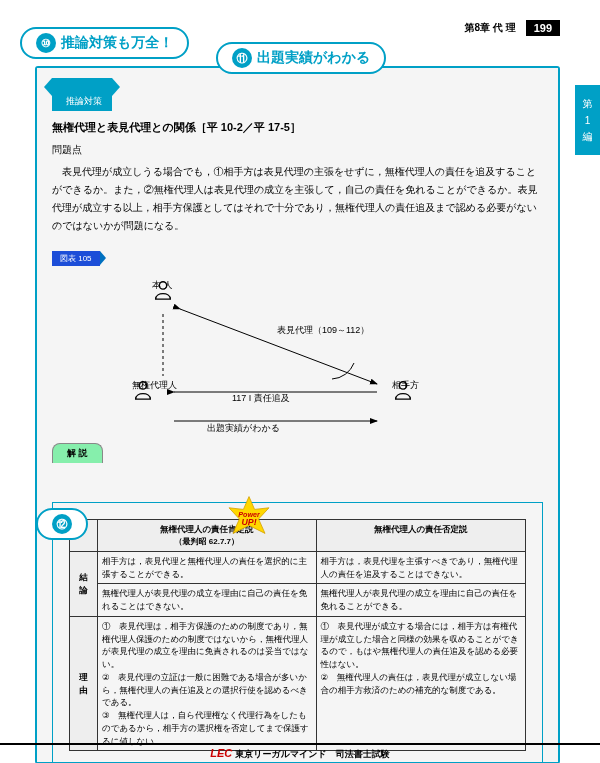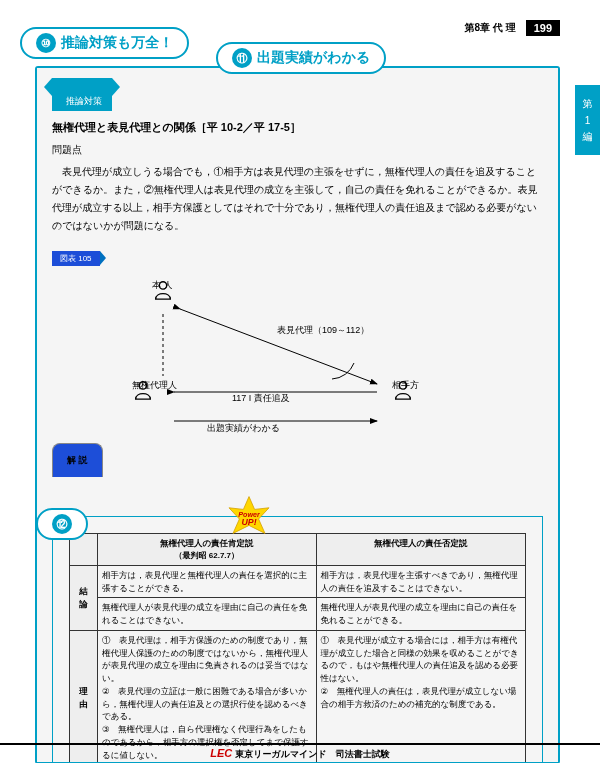--- a/index.html
+++ b/index.html
@@ -39,21 +39,21 @@
     .person-icon { width: 22px; height: 22px; }
     .dnode { position: absolute; text-align: center; font-size: 9px; }
     .dnode-top { top: 0; left: 100px; }
     .dnode-left { top: 100px; left: 80px; }
     .dnode-right { top: 100px; left: 340px; }
     .d-label-apparent { position: absolute; top: 45px; left: 225px; font-size: 9px; }
     .d-label-liability { position: absolute; top: 113px; left: 180px; font-size: 9px; }
     .d-label-defense { position: absolute; top: 143px; left: 155px; font-size: 9px; }
     .diagram svg { position: absolute; top: 0; left: 0; }
 
-    .explain-tab { display: inline-block; border: 1px solid #888; border-bottom: none; border-radius: 8px 8px 0 0; background: #1d4ed8; padding: 10px 14px; font-size: 9px; font-weight: bold; margin-top: 4px; }
+    .explain-tab { display: inline-block; border: 1px solid #888; border-bottom: none; border-radius: 8px 8px 0 0; background: #86efac; padding: 3px 14px; font-size: 9px; font-weight: bold; margin-top: 4px; }
 
     .sub-frame { border: 1.5px solid #00a0c6; margin-top: 39px; padding: 16px; }
     table.compare { width: 100%; border-collapse: collapse; font-size: 8.5px; }
     table.compare th, table.compare td { border: 1px solid #333; padding: 3px 4px; vertical-align: top; line-height: 1.5; }
     table.compare th { background: #eee; text-align: center; font-weight: bold; }
     table.compare .rowhead { text-align: center; vertical-align: middle; width: 28px; writing-mode: horizontal-tb; }
     .tc-sub { font-size: 8px; display: block; }
 
     .footer { position: absolute; bottom: 0; left: 0; right: 0; border-top: 2px solid #000; text-align: center; padding: 2px 0; font-size: 9px; font-weight: bold; }
     .lec-logo { color: #c00; font-weight: bold; font-size: 11px; font-style: italic; margin-right: 3px; margin-top: 21px; }

